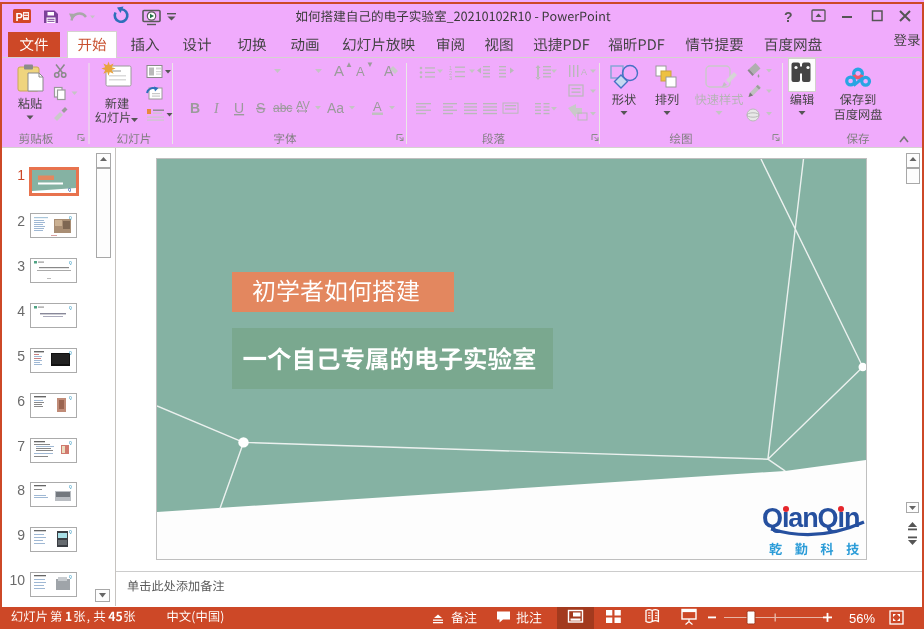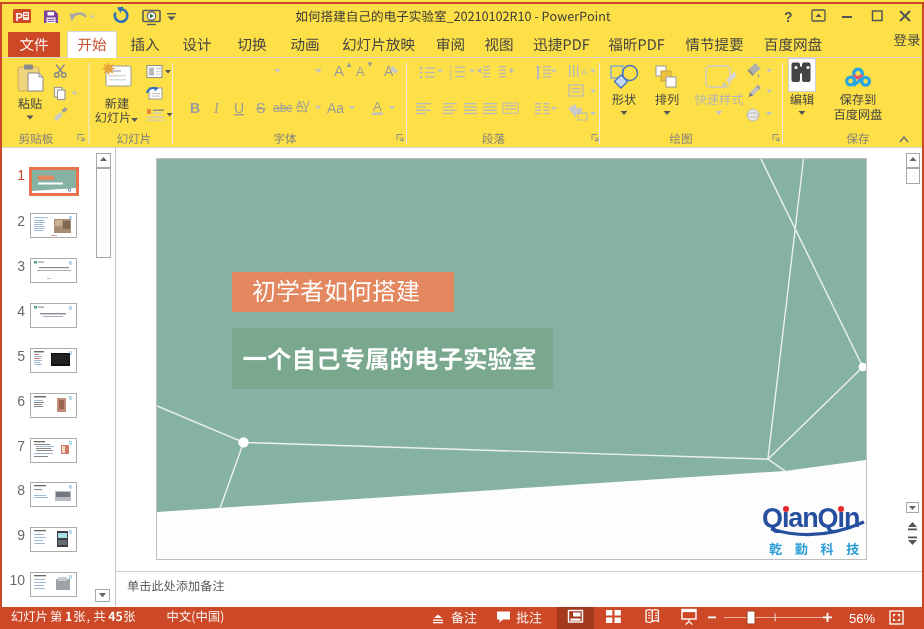--- a/index.html
+++ b/index.html
@@ -1,17 +1,17 @@
 <!DOCTYPE html>
 <html><head><meta charset="utf-8"><style>
 * { margin:0; padding:0; box-sizing:border-box; }
 html,body { width:924px; height:629px; overflow:hidden;
   font-family:"Liberation Sans", sans-serif; background:#fff; }
 .abs { position:absolute; }
-#page { position:relative; width:924px; height:441px; background:#fde047; }
+#page { position:relative; width:924px; height:441px; background:#f0abfc; }
 </style></head><body>
 <div id="page">
     <div class="abs" style="left:0;top:2px;width:924px;height:1.5px;background:#CD4827"></div>
     <div class="abs" style="left:0;top:2px;width:2px;height:627px;background:#CD4827"></div>
     <div class="abs" style="left:922px;top:2px;width:2px;height:627px;background:#CD4827"></div>
     <div class="abs" style="left:2px;top:57px;width:920px;height:1px;background:#D5D2CF"></div>
     <div class="abs" style="left:2px;top:147px;width:920px;height:1px;background:#D5D2CF"></div>
     <div class="abs" style="left:8px;top:32px;width:52px;height:25px;background:#CD4827"></div>
     <div class="abs" style="left:67px;top:31px;width:50px;height:27px;background:#FFF;border:1px solid #D5D2CF;border-bottom:none"></div>
     <div class="abs" style="left:2px;top:148px;width:920px;height:458px;background:#FFFFFF"></div>

